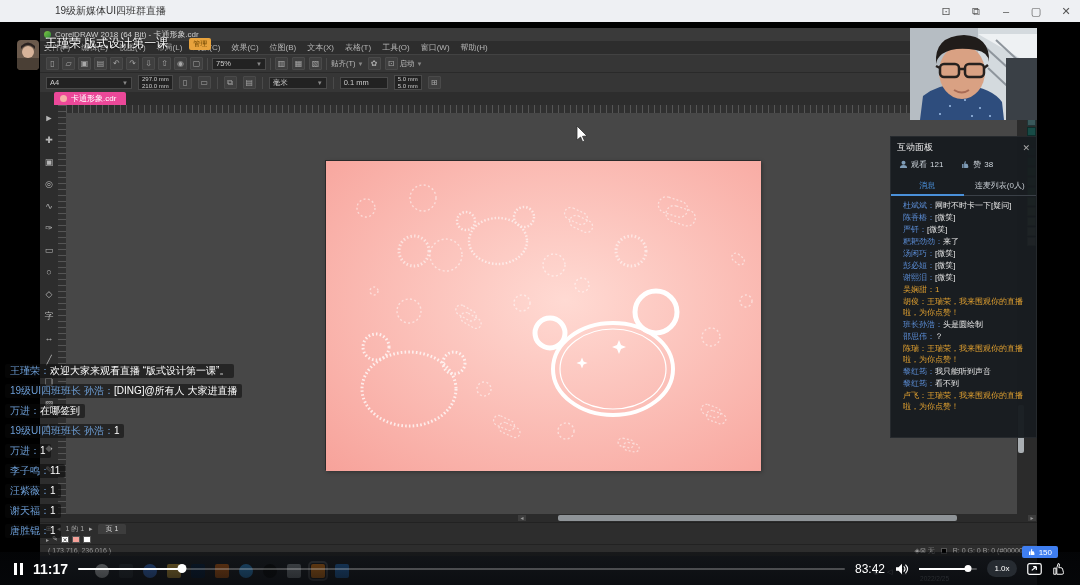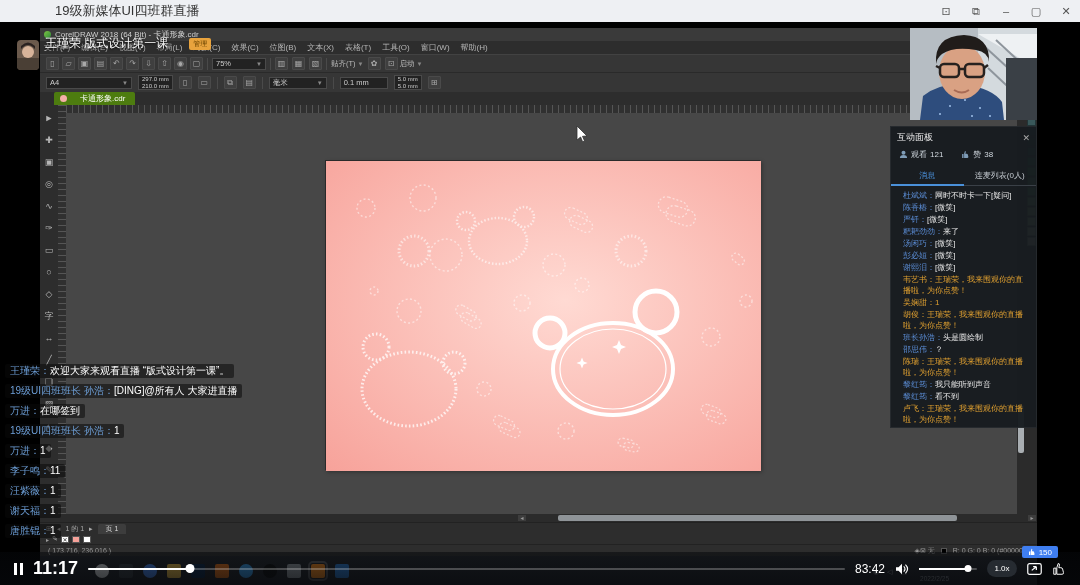--- a/index.html
+++ b/index.html
@@ -1,20 +1,20 @@
 <!DOCTYPE html>
 <html><head>
 <meta charset="utf-8">
 <style>
   *{box-sizing:border-box;margin:0;padding:0}
   html,body{width:1080px;height:585px;overflow:hidden;background:#000;
     font-family:"Liberation Sans","DejaVu Sans",sans-serif;color:#ddd}
   
   .titlebar{height:22px;background:#eef0f3;display:flex;align-items:center;position:relative}
-  .titlebar .win-title{margin-left:55px;font-size:13px;color:#333}
+  .titlebar .win-title{margin-left:55px;font-size:10px;color:#333}
   .win-controls{position:absolute;right:6px;top:0;height:22px;display:flex;align-items:center;gap:14px}
   .win-controls span{font-size:11px;color:#555;width:16px;text-align:center;cursor:default}
   
   .stage{position:relative;width:1080px;height:563px;background:#000}
   
   .corel{position:absolute;left:40px;top:6px;width:997px;height:528px;background:#2d2d2d;
     font-size:8px;color:#b9b9b9}
   .cd-titlebar{height:13px;background:#3a3a3a;display:flex;align-items:center;padding-left:4px;gap:4px}
   .cd-logo{width:7px;height:7px;border-radius:50%;background:linear-gradient(135deg,#7dc242,#2e8b3a)}
   .cd-title{font-size:8px;color:#cfcfcf}
@@ -25,22 +25,22 @@
     font-size:8px;line-height:11px;text-align:center;border-radius:1px}
   .combo{background:#222;border:1px solid #4a4a4a;height:12px;display:flex;align-items:center;
     padding:0 3px;gap:4px;color:#ccc;font-size:7.5px}
   .combo .arr{color:#888;font-size:6px}
   .tb-text{font-size:7.5px;color:#bbb;display:flex;align-items:center;gap:2px}
   .cd-propbar{height:20px;background:#363636;display:flex;align-items:center;gap:6px;padding-left:6px;border-top:1px solid #2a2a2a}
   .dim-box{display:flex;flex-direction:column;justify-content:center;background:#222;border:1px solid #4a4a4a;
     height:15px;padding:0 3px;font-size:6px;line-height:7px;color:#ccc}
   .sep{width:1px;height:12px;background:#4a4a4a}
   .cd-tabrow{height:13px;background:#2d2d2d;display:flex;align-items:flex-end;padding-left:14px;gap:2px}
-  .doc-tab{background:#4d7c0f;color:#fff;font-size:8px;padding:1px 10px 1px 6px;border-radius:2px 2px 0 0;
-    display:flex;gap:13px;align-items:center}
+  .doc-tab{background:#ec4899;color:#fff;font-size:8px;padding:1px 10px 1px 6px;border-radius:2px 2px 0 0;
+    display:flex;gap:4px;align-items:center}
   .doc-tab .bear{width:7px;height:7px;border-radius:50%;background:#f5b0a8}
   .cd-main{display:flex;height:409px}
   .toolbox{width:18px;background:#2d2d2d;display:flex;flex-direction:column;align-items:center;padding-top:2px}
   .tool{width:15px;height:22px;font-size:9px;line-height:22px;text-align:center;color:#b5b5b5}
   .vruler{width:8px;background:#303030;background-image:repeating-linear-gradient(180deg,#555 0 1px,transparent 1px 6px)}
   .workspace{flex:1;position:relative;background:#474747;overflow:hidden}
   .hruler{position:absolute;top:0;left:0;right:0;height:8px;background:#303030;
     background-image:repeating-linear-gradient(90deg,#555 0 1px,transparent 1px 6px)}
   .canvas{position:absolute;left:259px;top:55px;width:435px;height:310px;border:1px solid rgba(0,0,0,.4);
     box-shadow:2px 2px 4px rgba(0,0,0,.35)}
@@ -60,21 +60,21 @@
   .cd-status .right{display:flex;align-items:center;gap:6px}
   
   .stream-overlay{position:absolute;left:45px;top:13px;display:flex;align-items:center;gap:21px;z-index:6}
   .stream-overlay .name{font-size:12px;color:#fff;text-shadow:0 1px 2px rgba(0,0,0,.8)}
   .stream-overlay .badge{background:#e8a33d;color:#6b4400;font-size:7px;padding:1px 4px;border-radius:2px}
   
   .webcam{position:absolute;left:910px;top:6px;width:127px;height:92px;z-index:6;background:#b6bdc3;overflow:hidden}
   
   .avatar{position:absolute;left:17px;top:18px;width:22px;height:30px;border-radius:4px;overflow:hidden;z-index:6}
   
-  .panel{position:absolute;left:890px;top:104px;width:147px;height:302px;background:rgba(24,28,32,.97);
+  .panel{position:absolute;left:890px;top:114px;width:147px;height:302px;background:rgba(24,28,32,.97);
     z-index:5;border:1px solid rgba(255,255,255,.06);display:flex;flex-direction:column}
   .panel-head{display:flex;align-items:center;justify-content:space-between;padding:4px 6px 2px}
   .panel-title{font-size:9px;color:#eee}
   .panel-close{font-size:9px;color:#aaa;cursor:default}
   .panel-stats{display:flex;gap:18px;padding:3px 8px;align-items:center}
   .stat{display:flex;align-items:center;gap:3px;font-size:8px;color:#cfd6dd}
   .stat svg{display:block}
   .panel-tabs{display:flex;margin-top:3px}
   .tab{flex:1;text-align:center;font-size:8px;color:#c3c9cf;padding:4px 0 3px;border-bottom:1px solid #3a4047;cursor:default}
   .tab.active{color:#4a90d9;border-bottom:2px solid #4a90d9}
@@ -96,21 +96,21 @@
   .tb-app{width:14px;height:14px;border-radius:2px;opacity:.95}
   .tb-app.circle{border-radius:50%}
   .tb-app.active{outline:2px solid rgba(255,255,255,.25);outline-offset:1px}
   .tray{position:absolute;right:130px;bottom:9px;display:flex;gap:8px;color:#9aa0a6;font-size:7px}
   .tb-date{position:absolute;right:88px;bottom:3px;font-size:6.5px;color:#8a9097}
   
   .player{position:absolute;left:0;bottom:0;width:1080px;height:33px;z-index:7;
     background:linear-gradient(180deg,rgba(6,8,11,.55),rgba(6,8,11,.8));display:flex;align-items:center;gap:10px;padding:0 14px}
   .pause{display:flex;gap:3px;cursor:pointer}
   .pause i{display:block;width:3px;height:12px;background:#fff}
-  .time-cur{font-size:18px;color:#fff;font-weight:bold}
+  .time-cur{font-size:14px;color:#fff;font-weight:bold}
   .time-total{font-size:12px;color:#fff}
   .progress{flex:1;height:2px;background:rgba(255,255,255,.25);position:relative;border-radius:1px;cursor:pointer}
   .progress .played{position:absolute;left:0;top:0;height:2px;background:#fff;border-radius:1px}
   .progress .knob{position:absolute;top:-3.5px;width:9px;height:9px;border-radius:50%;background:#fff;transform:translateX(-50%)}
   .volume{width:58px;height:2px;background:rgba(255,255,255,.25);position:relative;border-radius:1px;cursor:pointer}
   .volume .filled{position:absolute;left:0;top:0;height:2px;background:#fff}
   .volume .knob{position:absolute;top:-2.5px;width:7px;height:7px;border-radius:50%;background:#fff;transform:translateX(-50%)}
   .speed{min-width:30px;height:17px;border-radius:9px;background:#262b31;color:#fff;font-size:8px;
     display:flex;align-items:center;justify-content:center;cursor:pointer}
   .icon-btn{color:#fff;cursor:pointer;display:flex;align-items:center}
@@ -466,21 +466,20 @@
         <div class="msg"><span class="msg-name">严钎</span><span class="msg-text">[微笑]</span></div>
 
         <div class="msg"><span class="msg-name">粑耙劲劲</span><span class="msg-text">来了</span></div>
 
         <div class="msg"><span class="msg-name">汤闲巧</span><span class="msg-text">[微笑]</span></div>
 
         <div class="msg"><span class="msg-name">彭必姮</span><span class="msg-text">[微笑]</span></div>
 
         <div class="msg"><span class="msg-name">谢熙泪</span><span class="msg-text">[微笑]</span></div>
 
-        <div class="msg type-fan"><span class="msg-name">韦艺书</span><span class="msg-text">王瑞荣，我来围观你的直播啦，为你点赞！</span></div>
 
         <div class="msg type-fan"><span class="msg-name">吴娴甜</span><span class="msg-text">1</span></div>
 
         <div class="msg type-fan"><span class="msg-name">胡俊</span><span class="msg-text">王瑞荣，我来围观你的直播啦，为你点赞！</span></div>
 
         <div class="msg"><span class="msg-name">班长孙浩</span><span class="msg-text">头是圆绘制</span></div>
 
         <div class="msg"><span class="msg-name">邵思伟</span><span class="msg-text">？</span></div>
 
         <div class="msg type-fan"><span class="msg-name">陈瑞</span><span class="msg-text">王瑞荣，我来围观你的直播啦，为你点赞！</span></div>

